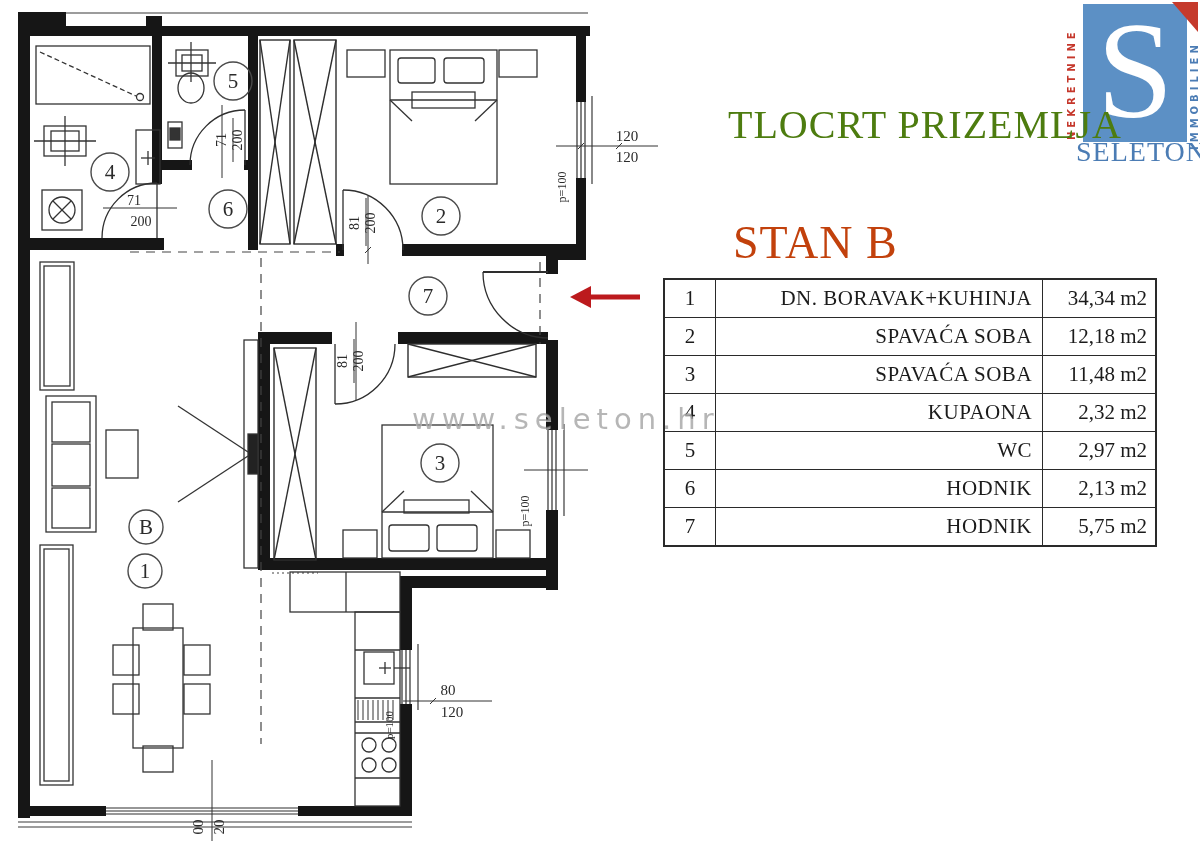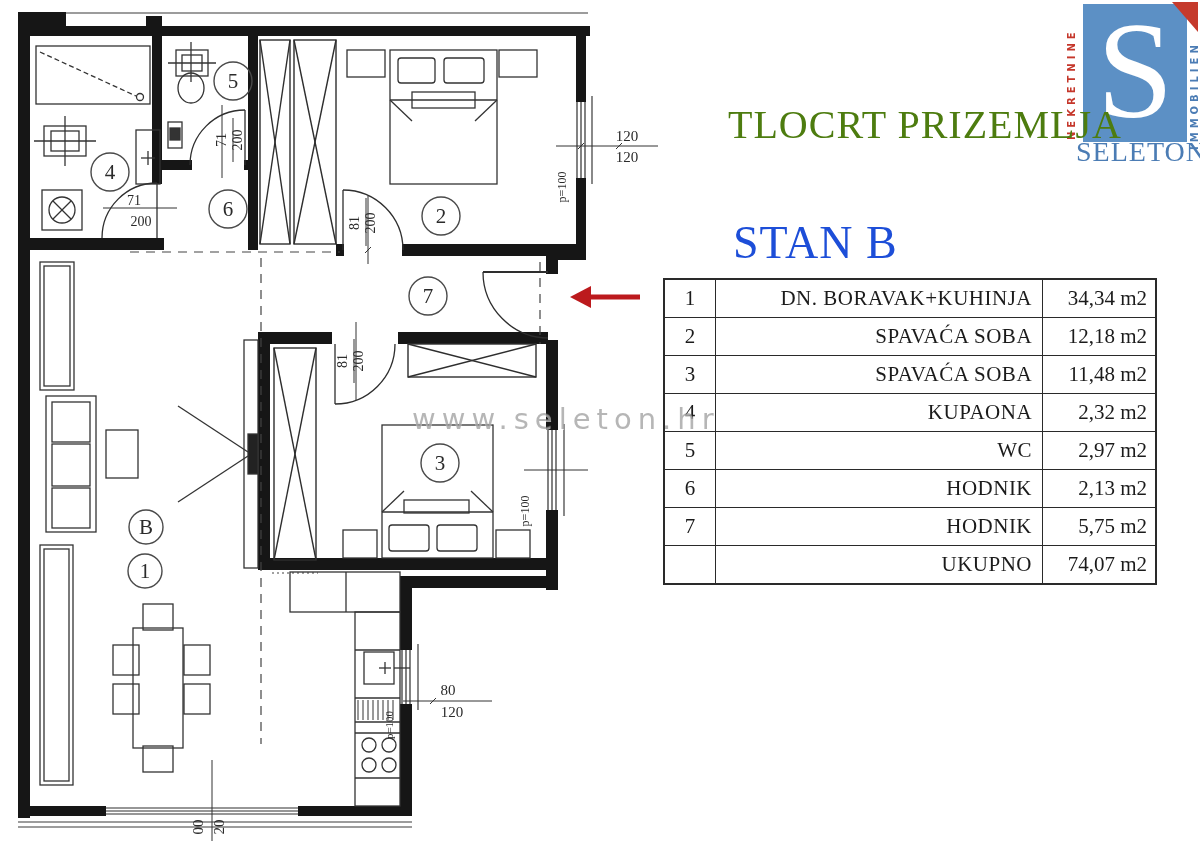--- a/index.html
+++ b/index.html
@@ -7,21 +7,21 @@
     width:1200px;height:841px;position:relative;background:#ffffff;
     font-family:"Liberation Serif",serif;overflow:hidden;
   }
   .plan-wrap{position:absolute;left:0;top:0;width:660px;height:841px;z-index:1}
   .main-title{
     position:absolute;left:728px;top:101px;font-size:40px;letter-spacing:1px;
     color:#4d7c0f;white-space:nowrap;z-index:4;
   }
   .unit-title{
     position:absolute;left:733px;top:216px;font-size:46px;letter-spacing:1px;
-    color:#1d4ed8;white-space:nowrap;z-index:2;
+    color:#c2410c;white-space:nowrap;z-index:2;
   }
   .area-table{
     position:absolute;left:663px;top:278px;width:494px;z-index:2;
     border-collapse:collapse;background:#fff;
     font-size:21px;color:#1b1b1b;
   }
   .area-table{border:2px solid #2a2a2a}
   .area-table td{
     border:1px solid #2a2a2a;height:37px;padding:0 10px;
     vertical-align:middle;background:transparent;
@@ -390,21 +390,16 @@
     <tr>
       <td class="c-num">6</td>
       <td class="c-name">HODNIK</td>
       <td class="c-area">2,13 m2</td>
     </tr>
     <tr>
       <td class="c-num">7</td>
       <td class="c-name">HODNIK</td>
       <td class="c-area">5,75 m2</td>
     </tr>
-    <tr>
-      <td class="c-num"></td>
-      <td class="c-name">UKUPNO</td>
-      <td class="c-area">74,07 m2</td>
-    </tr>
   </tbody>
 </table>
 
 <div class="watermark">www.seleton.hr</div>
 
 </body></html>

